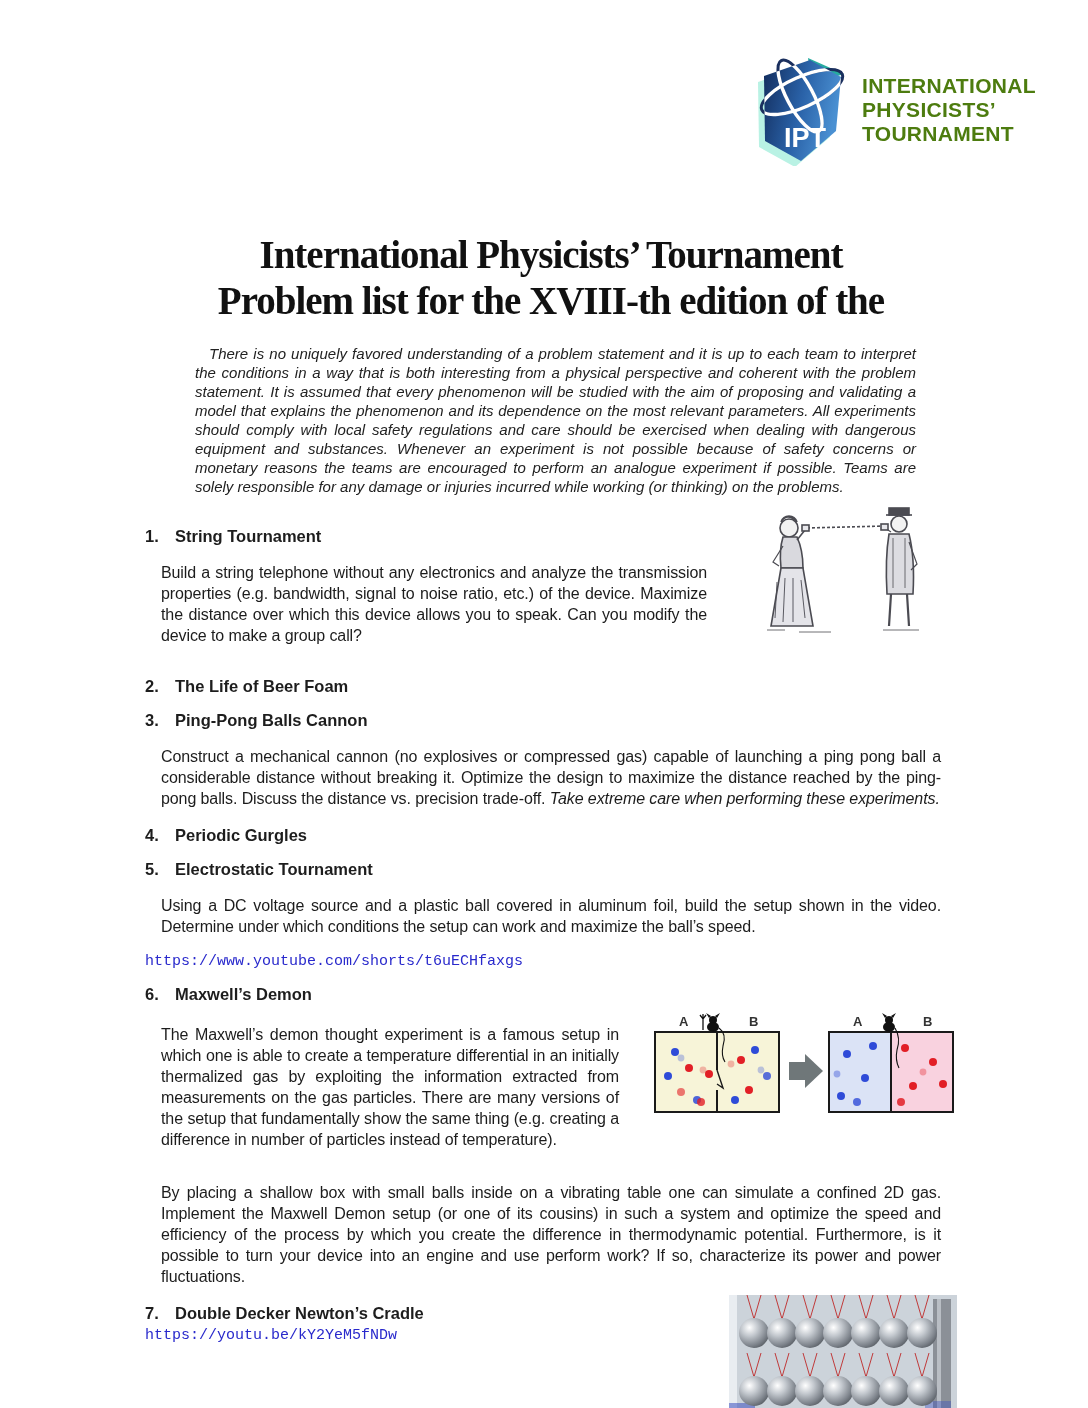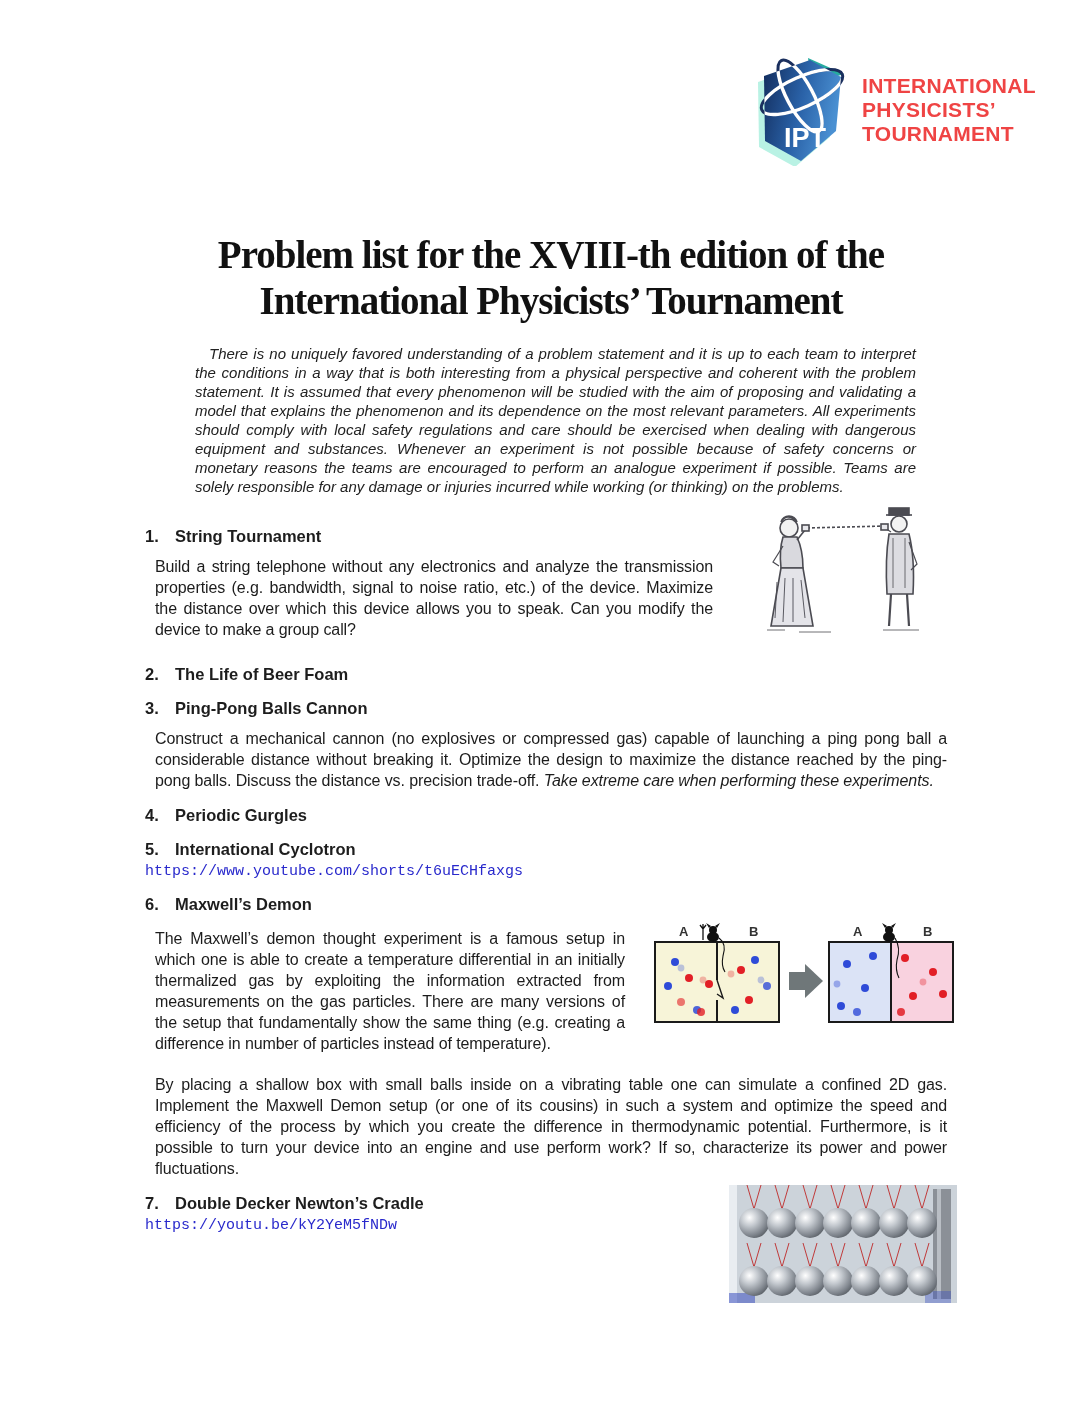--- a/index.html
+++ b/index.html
@@ -1,32 +1,32 @@
 <!DOCTYPE html>
 <html><head>
 <meta charset="utf-8">
 <style>
   html,body{margin:0;padding:0;background:#ffffff;}
   body{width:1088px;height:1408px;position:relative;font-family:"Liberation Sans",sans-serif;color:#1d1d1d;overflow:hidden;}
 
   .logo{position:absolute;left:750px;top:54px;display:flex;align-items:center;gap:12px;}
-  .wordmark{font-weight:bold;font-size:21px;line-height:24px;color:#ef4444;letter-spacing:.3px;}
+  .wordmark{font-weight:bold;font-size:21px;line-height:24px;color:#4d7c0f;letter-spacing:.3px;}
 
   .content{position:absolute;left:145px;top:232px;width:812px;}
 
   .doc-title{font-family:"Liberation Serif",serif;font-weight:bold;font-size:39px;line-height:46px;text-align:center;color:#111;letter-spacing:-1px;}
 
   .abstract{margin:20px 41px 0 50px;font-style:italic;font-size:15px;line-height:19px;text-align:justify;color:#222;}
   .abstract .indent{display:inline-block;width:14px;}
 
   .problems{margin-top:30px;}
   .problem{margin-top:14px;}
   .phead{font-weight:bold;font-size:16.5px;line-height:20px;margin-bottom:4px;display:flex;}
   .phead .num{width:30px;flex:0 0 30px;}
-  .pbody{font-size:16px;line-height:21px;text-align:justify;margin:10px;color:#1c1c1c;letter-spacing:-.1px;}
+  .pbody{font-size:16px;line-height:21px;text-align:justify;margin:16px;color:#1c1c1c;letter-spacing:-.1px;}
   .it{font-style:italic;}
   .plink{display:block;margin-top:0;font-family:"Liberation Mono",monospace;font-size:15px;color:#2929cc;text-decoration:none;}
 
   .row{display:flex;align-items:flex-start;gap:16px;}
   .row .txt{flex:1;min-width:0;}
   .fig{flex:0 0 auto;}
   .fig-phone{margin-top:-28px;}
   .fig-maxwell{margin-top:4px;}
   .fig-cradle{margin-top:-8px;}
 </style>
@@ -66,22 +66,22 @@
   <div class="wordmark">
     <div>INTERNATIONAL</div>
     <div>PHYSICISTS’</div>
     <div>TOURNAMENT</div>
   </div>
 </div>
 
 <div class="content">
 
   <div class="doc-title">
+    <div>International Physicists’ Tournament</div>
     <div>Problem list for the XVIII-th edition of the</div>
-    <div>International Physicists’ Tournament</div>
   </div>
 
   <p class="abstract"><span class="indent"></span><span>There is no uniquely favored understanding of a problem statement and it is up to each team to interpret the conditions in a way that is both interesting from a physical perspective and coherent with the problem statement. It is assumed that every phenomenon will be studied with the aim of proposing and validating a model that explains the phenomenon and its dependence on the most relevant parameters. All experiments should comply with local safety regulations and care should be exercised when dealing with dangerous equipment and substances. Whenever an experiment is not possible because of safety concerns or monetary reasons the teams are encouraged to perform an analogue experiment if possible. Teams are solely responsible for any damage or injuries incurred while working (or thinking) on the problems.</span></p>
 
   <div class="problems">
 
     <div class="problem">
       <div class="row">
         <div class="txt">
           <div class="phead">
@@ -144,22 +144,23 @@
     <div class="problem">
       <div class="phead">
         <span class="num">4.</span>
         <span>Periodic Gurgles</span>
       </div>
     </div>
 
     <div class="problem">
       <div class="phead">
         <span class="num">5.</span>
-        <span>International Cyclotron</span>
-      </div>
+        <span>Electrostatic Tournament</span>
+      </div>
+      <p class="pbody">Using a DC voltage source and a plastic ball covered in aluminum foil, build the setup shown in the video. Determine under which conditions the setup can work and maximize the ball’s speed.</p>
       <a href="#" class="plink">https://www.youtube.com/shorts/t6uECHfaxgs</a>
     </div>
 
     <div class="problem">
       <div class="phead">
         <span class="num">6.</span>
         <span>Maxwell’s Demon</span>
       </div>
       <div class="row">
         <div class="txt">

